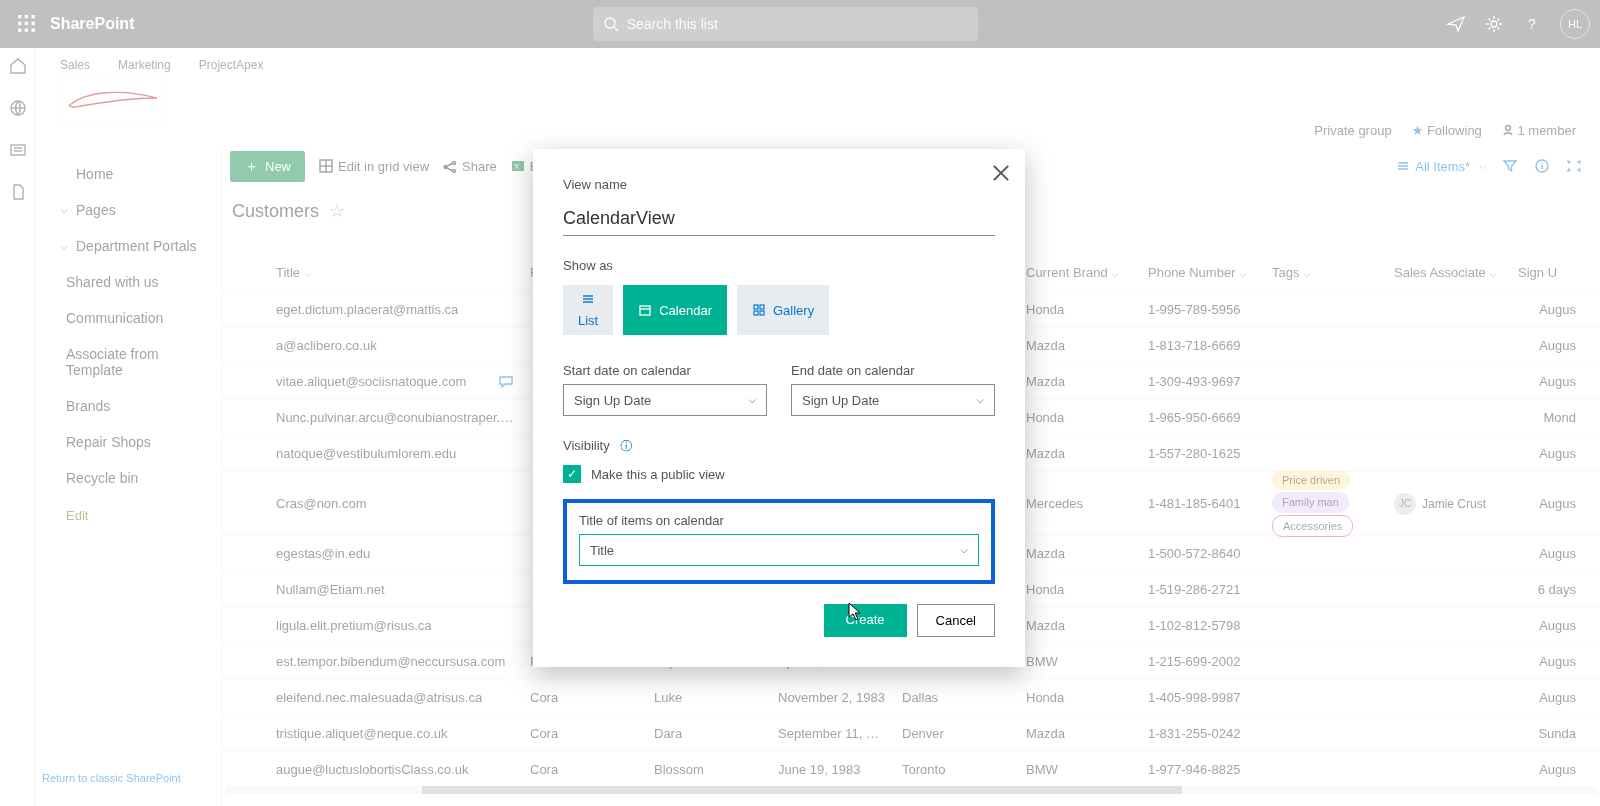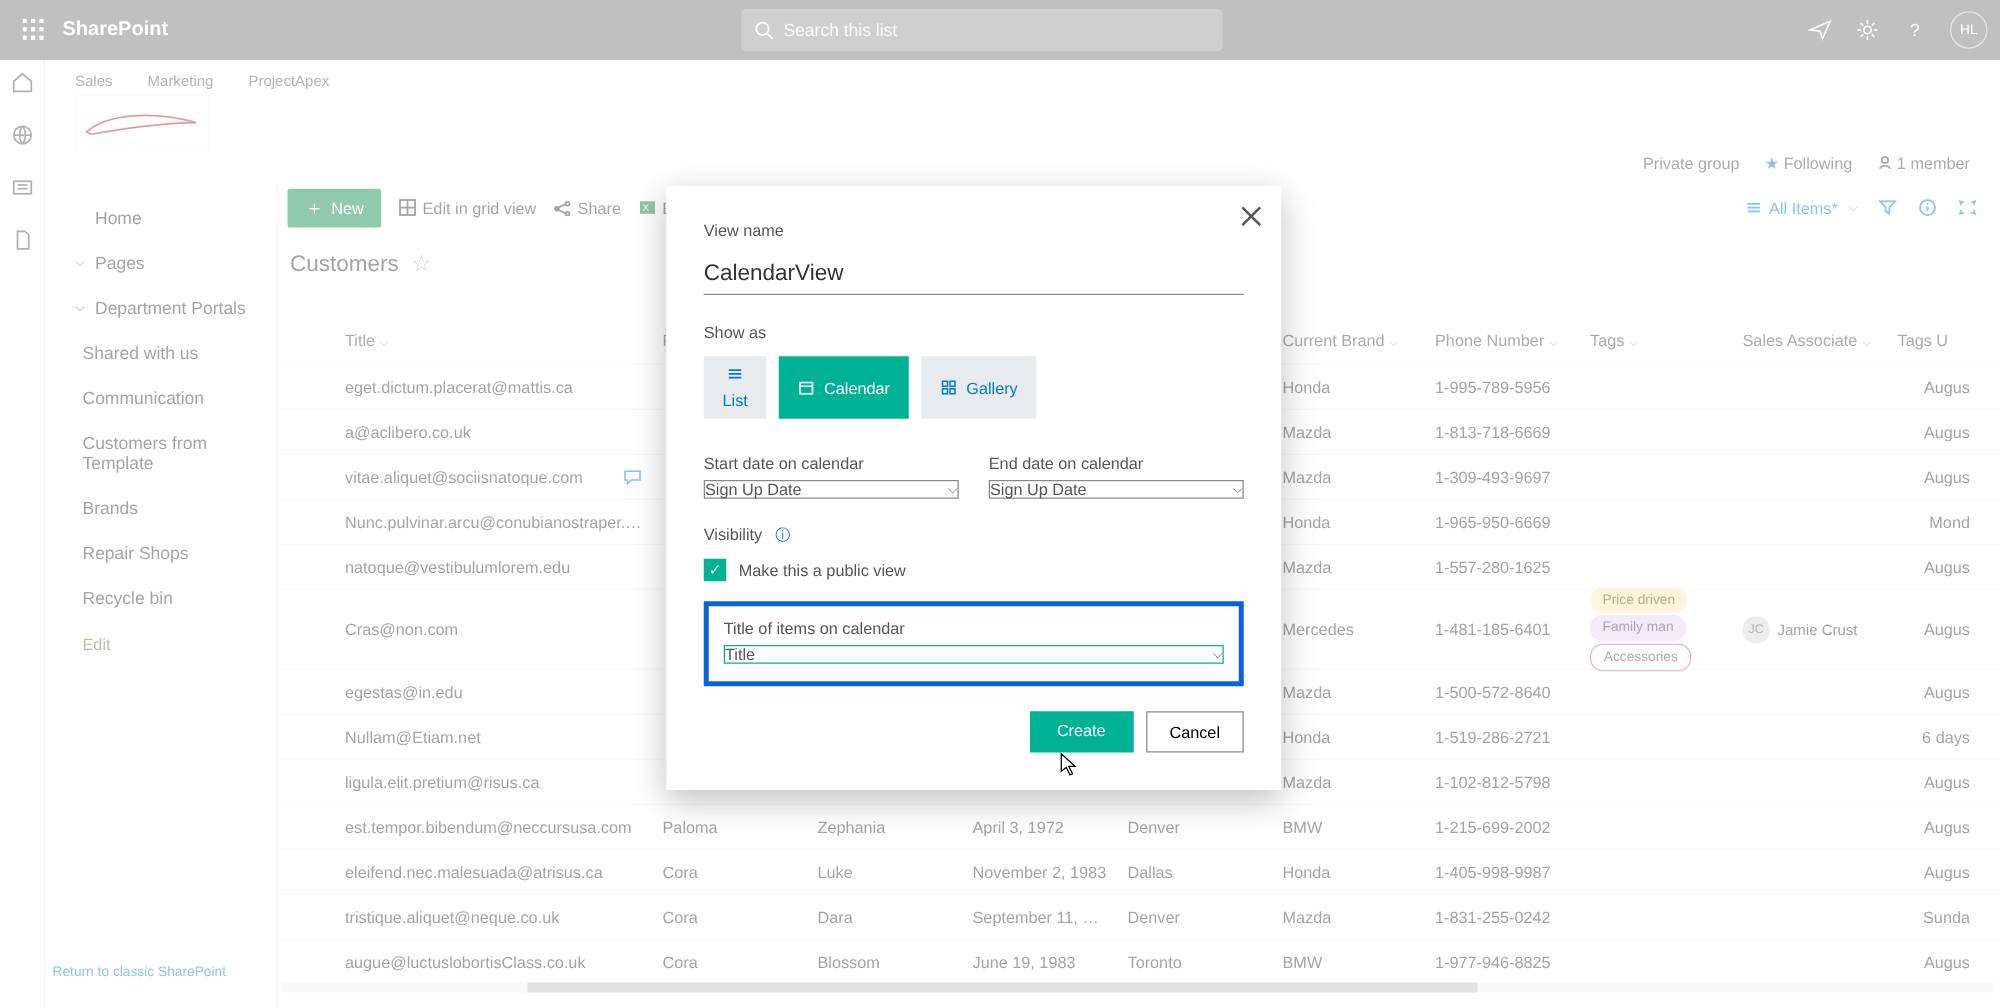--- a/index.html
+++ b/index.html
@@ -80,21 +80,21 @@
     .dlg-close { position:absolute; right:14px; top:14px; width:20px; height:20px; cursor:pointer; color:#555; display:flex;align-items:center;justify-content:center;}
     .dlg-label { font-size:13px; color:#555; margin-top:6px;}
     .dlg-input { width:100%; border:none; border-bottom:1px solid #8a8a8a; font-size:18px; color:#333; padding:6px 0 6px 0; margin-top:10px; outline:none;}
     .showas { display:flex; gap:10px; margin-top:12px;}
     .pill { display:flex; align-items:center; gap:7px; padding:6px 14px; font-size:13px; border:1px solid transparent; cursor:pointer;}
     .pill.list    { background:#e9ecee; color:#0078d4;flex-direction:column;}
     .pill.cal     { background:#00b294; color:#fff;}
     .pill.gallery { background:#e9ecee; color:#0078d4;}
     .two-col { display:flex; gap:24px; margin-top:22px;}
     .two-col > div { flex:1; }
-    .sel { width:100%; border:1px solid #8a8a8a; height:15px; display:flex; align-items:center; padding:0 0; font-size:13px; color:#555; margin-top:6px; cursor:pointer; justify-content:space-between;}
+    .sel { width:100%; border:1px solid #8a8a8a; height:32px; display:flex; align-items:center; padding:0 10px; font-size:13px; color:#555; margin-top:6px; cursor:pointer; justify-content:space-between;}
     .sel .dd{ font-size:10px; color:#777;}
     .vis-row{ margin-top:20px;}
     .chk{ display:flex; align-items:center; gap:10px; margin-top:10px; font-size:13px; color:#555;}
     .chk .box{ width:18px;height:18px;background:#00b294;display:flex;align-items:center;justify-content:center;color:#fff;font-size:12px;}
     .less{ color:#00b294; font-size:13px; margin-top:20px; display:flex; align-items:center; gap:6px; cursor:pointer;}
     .hl-box{ border:4px solid #0a63d8; padding:10px 12px 14px 12px; margin-top:16px;}
     .hl-box .sel{ border:1px solid #00b294;}
     .dlg-actions{ display:flex; justify-content:flex-end; gap:10px; margin-top:20px;}
     .btn-pri{ background:#00b294; color:#fff; padding:8px 22px; font-size:13px; cursor:pointer;}
     .btn-sec{ background:#fff; border:1px solid #8a8a8a; padding:8px 18px; font-size:13px; cursor:pointer;}
@@ -209,21 +209,21 @@
     <div class="ln-item">
         <span class="ln-chev">⌵</span>
         <span>Pages</span>
       </div>
     <div class="ln-item">
         <span class="ln-chev">⌵</span>
         <span>Department Portals</span>
       </div>
     <div class="ln-item sub">Shared with us</div>
     <div class="ln-item sub">Communication</div>
-    <div class="ln-item sub">Customers from Template</div>
+    <div class="ln-item sub">Associate from Template</div>
     <div class="ln-item sub">Brands</div>
     <div class="ln-item sub">Repair Shops</div>
     <div class="ln-item sub">Recycle bin</div>
     <div class="ln-edit">Edit</div>
     <div class="ln-footer">Return to classic SharePoint</div>
   </div>
 
   <div class="content">
     <div class="cmdbar">
       <div class="btn-new">
@@ -294,21 +294,21 @@
         <div class="c-sel"></div>
         <div class="c-title"><span>Title</span><span class="chev">⌵</span></div>
         <div class="c-first"><span>First Name</span></div>
         <div class="c-last"><span>Last Name</span></div>
         <div class="c-birth"><span>Birthday</span></div>
         <div class="c-city"><span>City</span></div>
         <div class="c-brand"><span>Current Brand</span><span class="chev">⌵</span></div>
         <div class="c-phone"><span>Phone Number</span><span class="chev">⌵</span></div>
         <div class="c-tags"><span>Tags</span><span class="chev">⌵</span></div>
         <div class="c-assoc"><span>Sales Associate</span><span class="chev">⌵</span></div>
-        <div class="c-sign"><span>Tags U</span></div>
+        <div class="c-sign"><span>Sign U</span></div>
       </div>
       <div id="rows">
           <div class="row">
             <div class="c-sel"></div>
             <div class="c-title">eget.dictum.placerat@mattis.ca</div>
             <div class="c-first"></div>
             <div class="c-last"></div>
             <div class="c-birth"></div>
             <div class="c-city"></div>
             <div class="c-brand">Honda</div>

